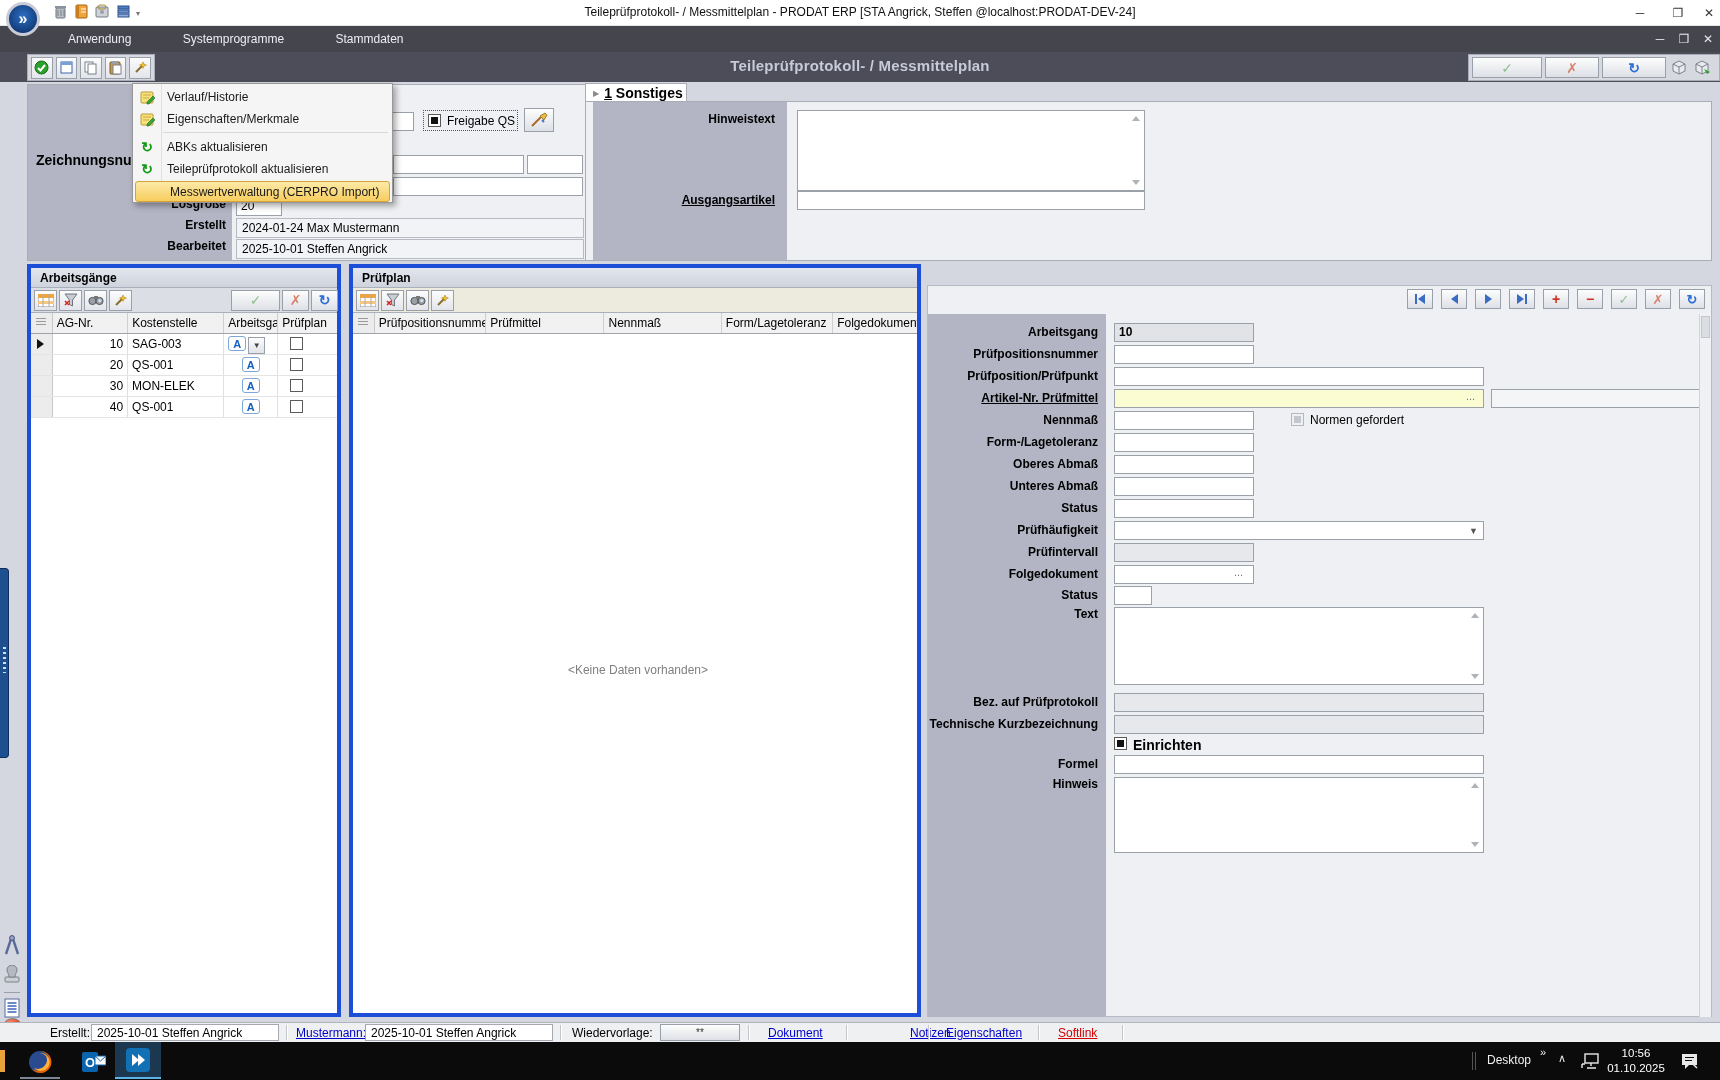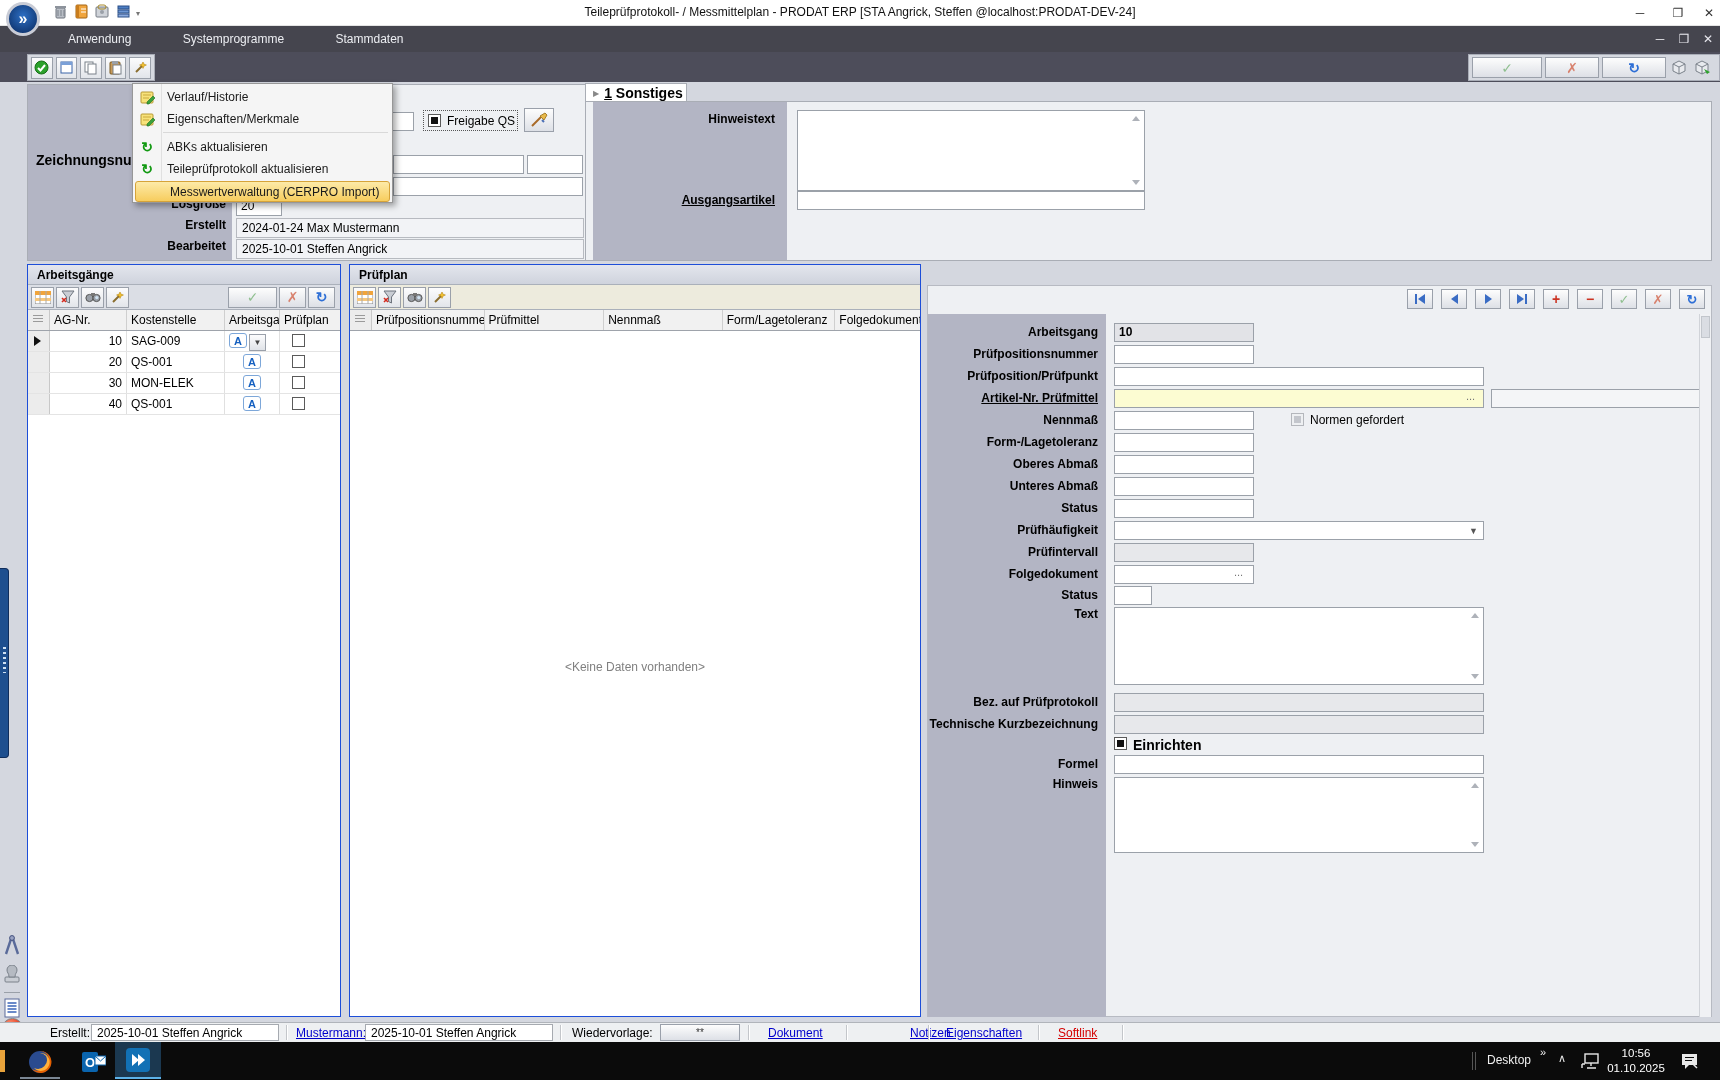--- a/index.html
+++ b/index.html
@@ -41,21 +41,21 @@
   .chk-d { background:#eef0f2; border-color:#b4b7bc; }
   .chk-d::after { content:""; position:absolute; left:2px; top:2px; width:7px; height:7px; background:#c3c6cc; }
   .ellip { position:absolute; color:#777; font-size:11px; }
   .caret { position:absolute; color:#555; font-size:9px; }
   .ta { position:absolute; background:#fff; border:1px solid #9ba1a9; }
   .sar { position:absolute; width:0; height:0; }
   .sar-up { border-left:4px solid transparent; border-right:4px solid transparent; border-bottom:5px solid #aeb2b9; }
   .sar-dn { border-left:4px solid transparent; border-right:4px solid transparent; border-top:5px solid #aeb2b9; }
 
   
-  .panel { position:absolute; border:1px solid #1d4ed8; background:#fff; }
+  .panel { position:absolute; border:4px solid #1d4ed8; background:#fff; }
   .phead { position:absolute; left:0; top:0; right:0; height:20px; background:linear-gradient(#e3e6ed,#cfd3dd); border-bottom:1px solid #aab0ba; font-weight:bold; padding:3px 0 0 9px; }
   .ptool { position:absolute; left:0; top:20px; right:0; height:25px; border-bottom:1px solid #aab0ba; display:flex; align-items:center; gap:2px; padding-left:3px; }
   .thead { position:absolute; left:0; right:0; height:21px; background:#f1f1f1; border-bottom:1px solid #9ea3ab; display:flex; }
   .th { border-right:1px solid #cfcfcf; font-size:12px; padding:3px 0 0 4px; white-space:nowrap; overflow:hidden; }
   .trow { position:absolute; left:0; right:0; height:21px; border-bottom:1px solid #e4e4e4; display:flex; }
   .td { border-right:1px solid #e0e0e0; font-size:12px; padding:3px 4px 0 4px; white-space:nowrap; overflow:hidden; }
   .selcell { width:22px; background:#ececec; border-right:1px solid #c8c8c8; position:relative; }
   .rowmark { position:absolute; left:6px; top:5px; width:0; height:0; border-top:5px solid transparent; border-bottom:5px solid transparent; border-left:7px solid #111; }
   .aicon { display:inline-flex; width:18px; height:15px; border:1px solid #7da7d9; border-radius:3px; background:#fff; color:#1560c0; font-weight:bold; font-size:11px; align-items:center; justify-content:center; }
   .combobtn { display:inline-flex; width:17px; height:17px; border:1px solid #9aa0aa; background:linear-gradient(#fcfcfd,#e0e3e8); align-items:center; justify-content:center; font-size:8px; color:#444; }
@@ -125,20 +125,21 @@
   <div class="abs menubar">
     <span class="menuitem" style="margin-left:58px;">Anwendung</span>
     <span class="menuitem" style="margin-left:28px;">Systemprogramme</span>
     <span class="menuitem" style="margin-left:28px;">Stammdaten</span>
   </div>
   <div class="abs mdibtn" style="left:1648px;">─</div>
   <div class="abs mdibtn" style="left:1672px;">❐</div>
   <div class="abs mdibtn" style="left:1696px;">✕</div>
 
   <div class="abs toolband"></div>
+  <div class="abs bandtitle">Teileprüfprotokoll- / Messmittelplan</div>
   <div class="abs island" style="left:27px;width:128px;">
     <span class="ibtn">
         <svg width="15" height="15">
           <circle cx="7.5" cy="7.5" r="6.5" fill="#2ba12b" stroke="#156e15"></circle>
           <path d="M4 8l2.5 2.5L11 5" stroke="#fff" stroke-width="2" fill="none"></path>
         </svg>
       </span>
     <span class="ibtn">
         <svg width="15" height="15">
           <rect x="2" y="2" width="11" height="11" fill="#fff" stroke="#3a64a8"></rect>
@@ -282,21 +283,21 @@
       <div class="th" style="width:77px;">AG-Nr.</div>
       <div class="th" style="width:98px;">Kostenstelle</div>
       <div class="th" style="width:55px;">Arbeitsgang</div>
       <div class="th" style="width:60px;border-right:none;">Prüfplan</div>
     </div>
     <div class="trow" style="top:66px;">
       <div class="selcell">
           <span class="rowmark"></span>
         </div>
       <div class="td" style="width:77px;text-align:right;">10</div>
-      <div class="td" style="width:98px;">SAG-009</div>
+      <div class="td" style="width:98px;">SAG-003</div>
       <div class="td" style="width:55px;padding-top:2px;"><span class="aicon">A</span><span class="combobtn" style="margin-left:2px;">▼</span></div>
       <div class="td" style="width:60px;border-right:none;"><span class="chk" style="position:relative;display:inline-block;left:8px;top:0;"></span></div>
     </div>
     <div class="trow" style="top:87px;">
       <div class="selcell"></div>
       <div class="td" style="width:77px;text-align:right;">20</div>
       <div class="td" style="width:98px;">QS-001</div>
       <div class="td" style="width:55px;padding-top:2px;text-align:center;"><span class="aicon">A</span></div>
       <div class="td" style="width:60px;border-right:none;"><span class="chk" style="position:relative;display:inline-block;left:8px;top:0;"></span></div>
     </div>

